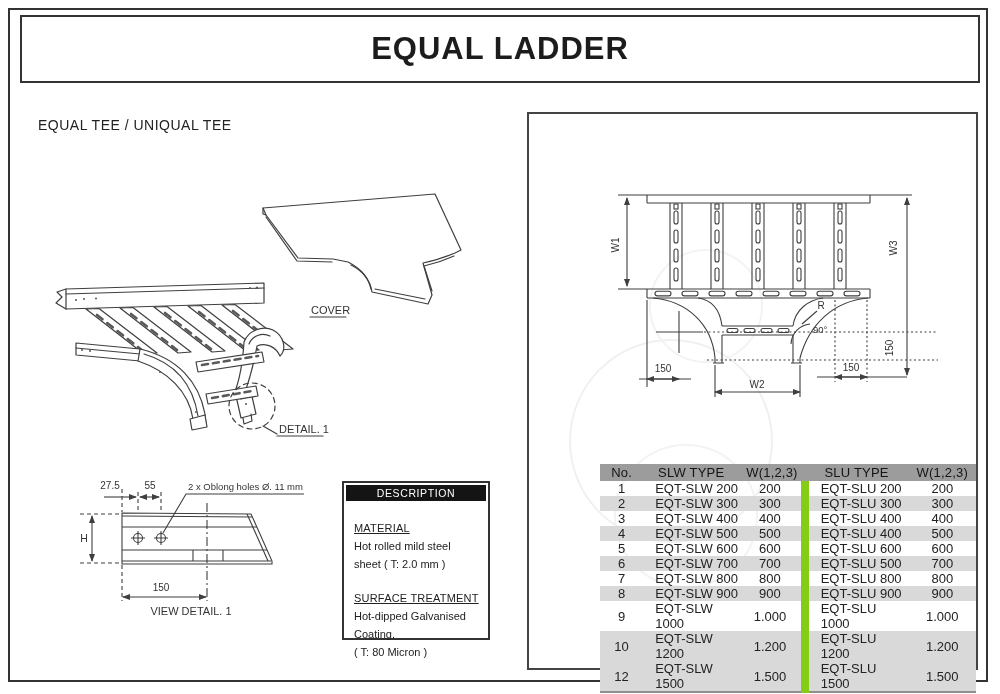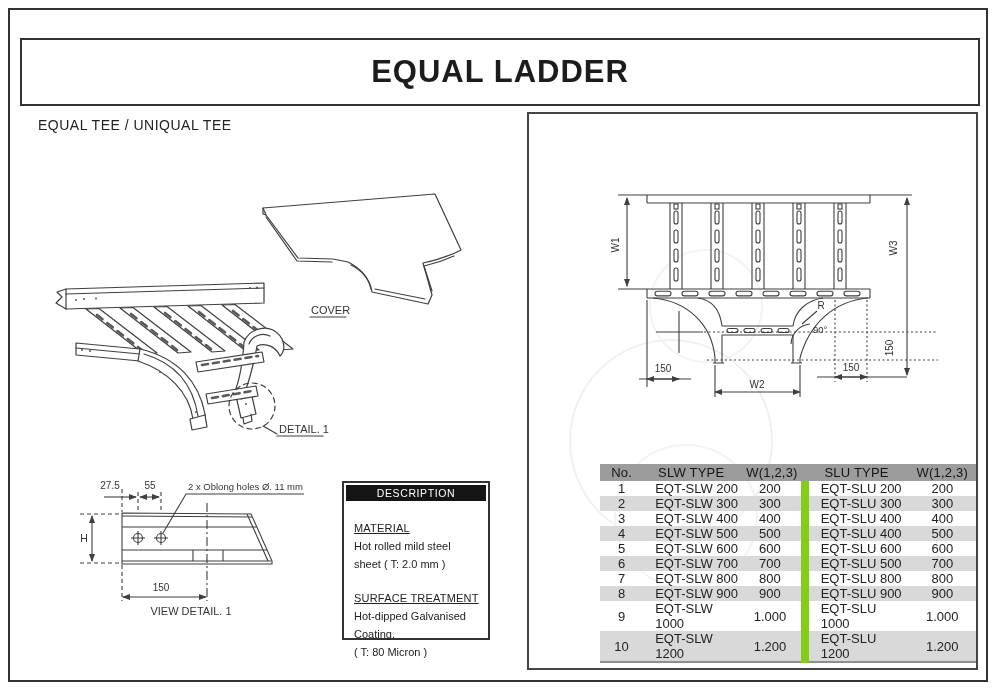--- a/index.html
+++ b/index.html
@@ -3,21 +3,21 @@
 <meta charset="utf-8">
 <style>
   html,body{margin:0;padding:0;background:#e8e8e8;}
   .page{
     position:relative;width:1000px;height:694px;background:#ffffff;
     font-family:"Liberation Sans",sans-serif;color:#2e2e2e;overflow:hidden;
     margin:0 auto;
   }
   .outer-border{position:absolute;left:8px;top:8px;width:980px;height:674px;border:2px solid #333;box-sizing:border-box;}
   .title-box{
-    position:absolute;left:20px;top:38px;width:960px;height:68px;border:2px solid #333;
+    position:absolute;left:20px;top:15px;width:960px;height:68px;border:2px solid #333;
     box-sizing:border-box;display:flex;align-items:center;justify-content:center;background:#fff;
   }
   .title-box .title{font-size:31px;font-weight:bold;letter-spacing:1px;color:#1c1c1c;}
   .section-title{
     position:absolute;left:38px;top:117px;font-size:14px;letter-spacing:0.5px;color:#222;
   }
   .right-panel{
     position:absolute;left:527px;top:112px;width:451px;height:558px;
     border:2px solid #444;box-sizing:border-box;background:#fff;
   }
@@ -411,17 +411,24 @@
               <td class="col3">EQT-SLU 1000</td>
               <td class="col4">1.000</td>
             </tr>
             <tr class="alt">
               <td class="col0">10</td>
               <td class="col1">EQT-SLW 1200</td>
               <td class="col2">1.200</td>
               <td class="col3">EQT-SLU 1200</td>
               <td class="col4">1.200</td>
             </tr>
+            <tr class="alt">
+              <td class="col0">12</td>
+              <td class="col1">EQT-SLW 1500</td>
+              <td class="col2">1.500</td>
+              <td class="col3">EQT-SLU 1500</td>
+              <td class="col4">1.500</td>
+            </tr>
           </tbody>
       </table>
     </div>
   </div>
 </div>
 
 </body></html>

